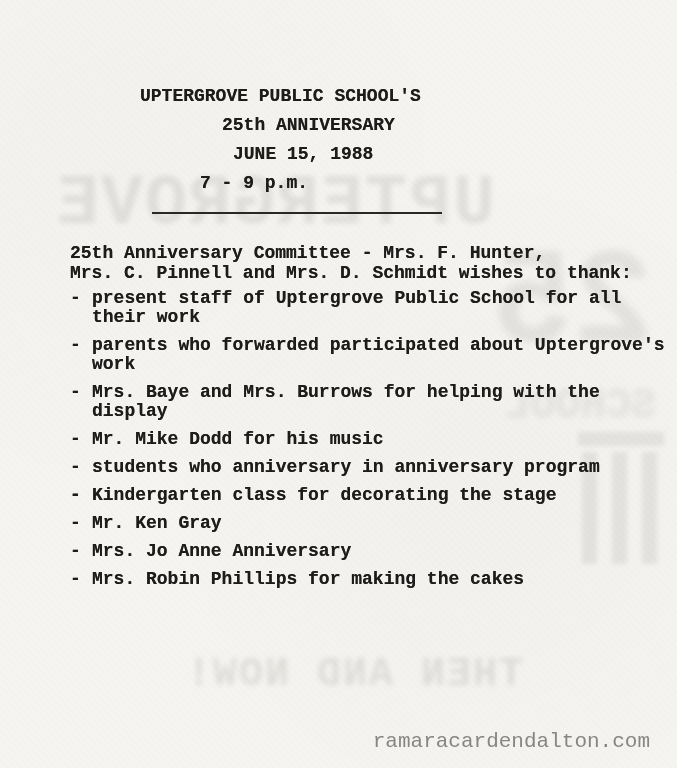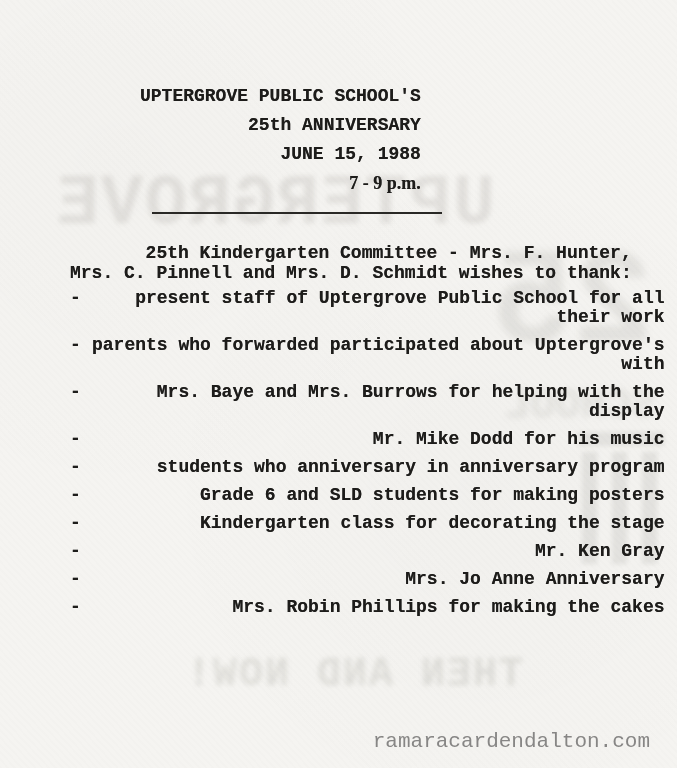--- a/index.html
+++ b/index.html
@@ -10,21 +10,20 @@
     margin: 0 auto;
     background: #f5f4f1;
     background-image:
       radial-gradient(circle at 18% 22%, rgba(0,0,0,0.012), transparent 45%),
       radial-gradient(circle at 72% 64%, rgba(0,0,0,0.015), transparent 50%),
       repeating-linear-gradient(47deg, rgba(0,0,0,0.006) 0 2px, transparent 2px 5px);
     overflow: hidden;
     font-family: "Liberation Mono", "DejaVu Sans Mono", monospace;
     font-weight: bold;
     color: #1d1c1a;
-    text-align: right;
   }
 
   
   .st {
     position: absolute;
     transform: scaleX(-1);
     color: rgba(118,116,108,0.15);
     filter: blur(2.5px);
     font-weight: bold;
     white-space: nowrap;
@@ -52,21 +51,21 @@
   .st-columns .bar.b3 { left: 64px; }
 
   
   .doc-header {
     position: absolute; left: 140px; top: 82px;
     font-size: 18px; line-height: 29px;
     text-shadow: 0 0 0.5px rgba(20,20,20,0.7);
   }
   .h-offset-1 { margin-left: 82px; }
   .h-offset-2 { margin-left: 93px; }
-  .h-offset-3 { margin-left: 113px; font-family: Liberation Serif, serif; }
+  .h-offset-3 { margin-left: 60px; }
 
   .rule {
     position: absolute; left: 152px; top: 212px;
     width: 290px; height: 2px; background: #292825;
   }
 
   .intro {
     position: absolute; left: 70px; top: 243px;
     font-size: 18px; line-height: 20px;
     text-shadow: 0 0 0.5px rgba(20,20,20,0.7);
@@ -109,51 +108,51 @@
   <div class="doc-header">
     <div>UPTERGROVE PUBLIC SCHOOL'S</div>
     <div class="h-offset-1">25th ANNIVERSARY</div>
     <div class="h-offset-2">JUNE 15, 1988</div>
     <div class="h-offset-3">7 - 9 p.m.</div>
   </div>
 
   <div class="rule"></div>
 
   <div class="intro">
-    <div>25th Kindergarten Committee - Mrs. F. Hunter,</div>
+    <div>25th Anniversary Committee - Mrs. F. Hunter,</div>
     <div>Mrs. C. Pinnell and Mrs. D. Schmidt wishes to thank:</div>
   </div>
 
   <div class="thanks">
 
     <div class="item">
       <span class="dash">-</span><span>present staff of Uptergrove Public School for all</span>
       <div class="cont">their work</div>
     </div>
 
     <div class="item">
       <span class="dash">-</span><span>parents who forwarded participated about Uptergrove's</span>
-      <div class="cont">with</div>
+      <div class="cont">work</div>
     </div>
 
     <div class="item">
       <span class="dash">-</span><span>Mrs. Baye and Mrs. Burrows for helping with the</span>
       <div class="cont">display</div>
     </div>
 
     <div class="item">
       <span class="dash">-</span><span>Mr. Mike Dodd for his music</span>
     </div>
 
     <div class="item">
       <span class="dash">-</span><span>students who anniversary in anniversary program</span>
     </div>
 
     <div class="item">
-      <span class="dash">-</span><span>Grade 6 and SLD students for making posters</span>
+      <span class="dash">-</span>
     </div>
 
     <div class="item">
       <span class="dash">-</span><span>Kindergarten class for decorating the stage</span>
     </div>
 
     <div class="item">
       <span class="dash">-</span><span>Mr. Ken Gray</span>
     </div>
 

